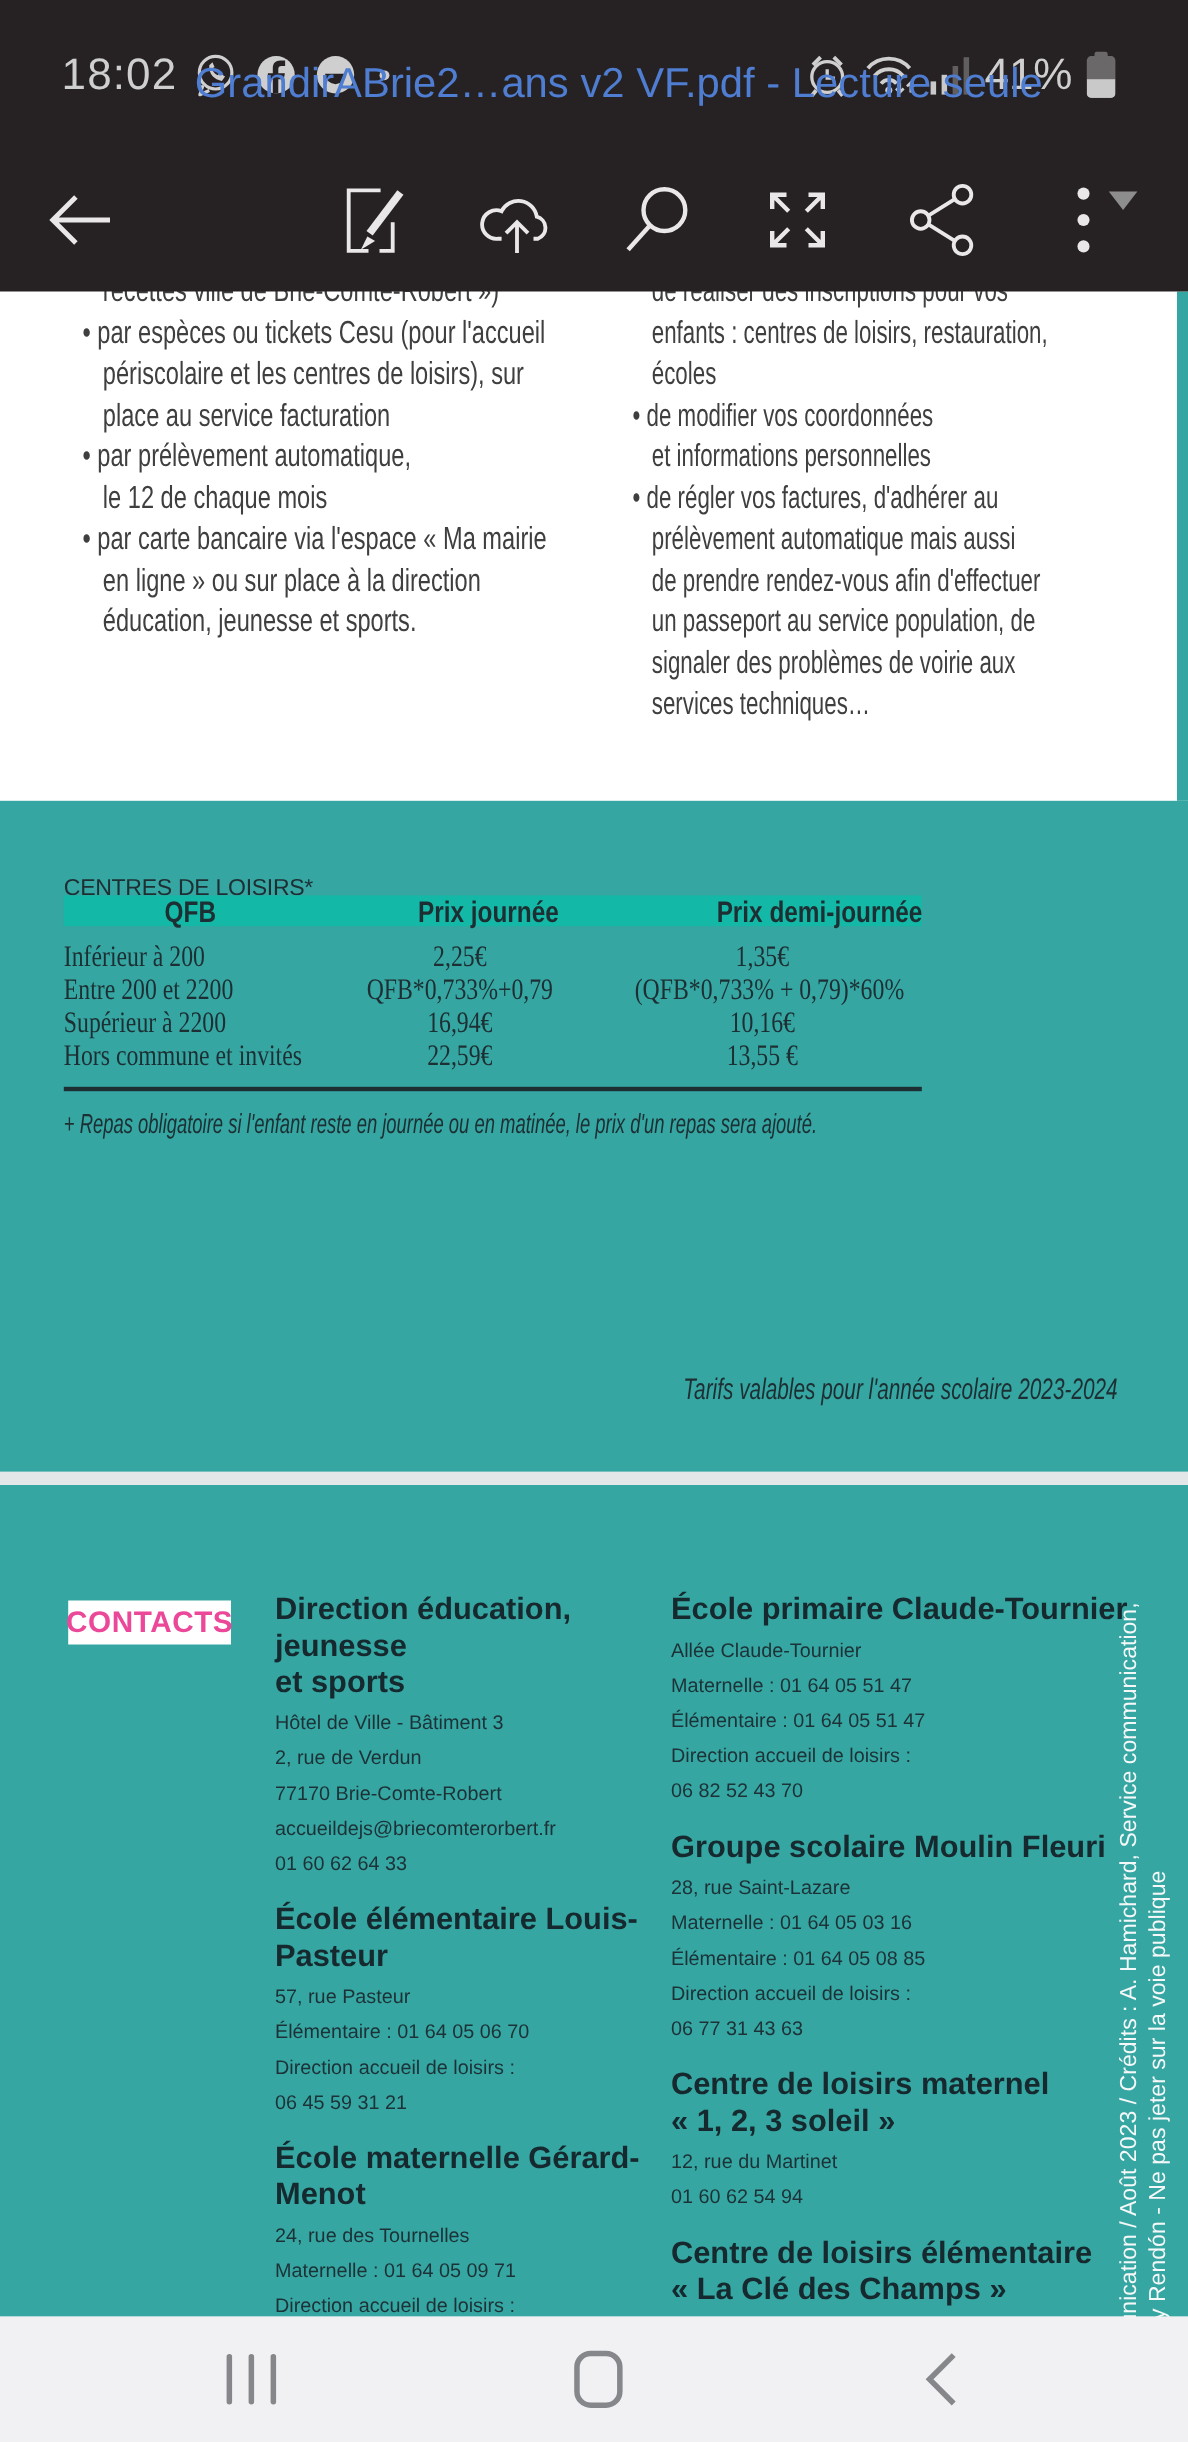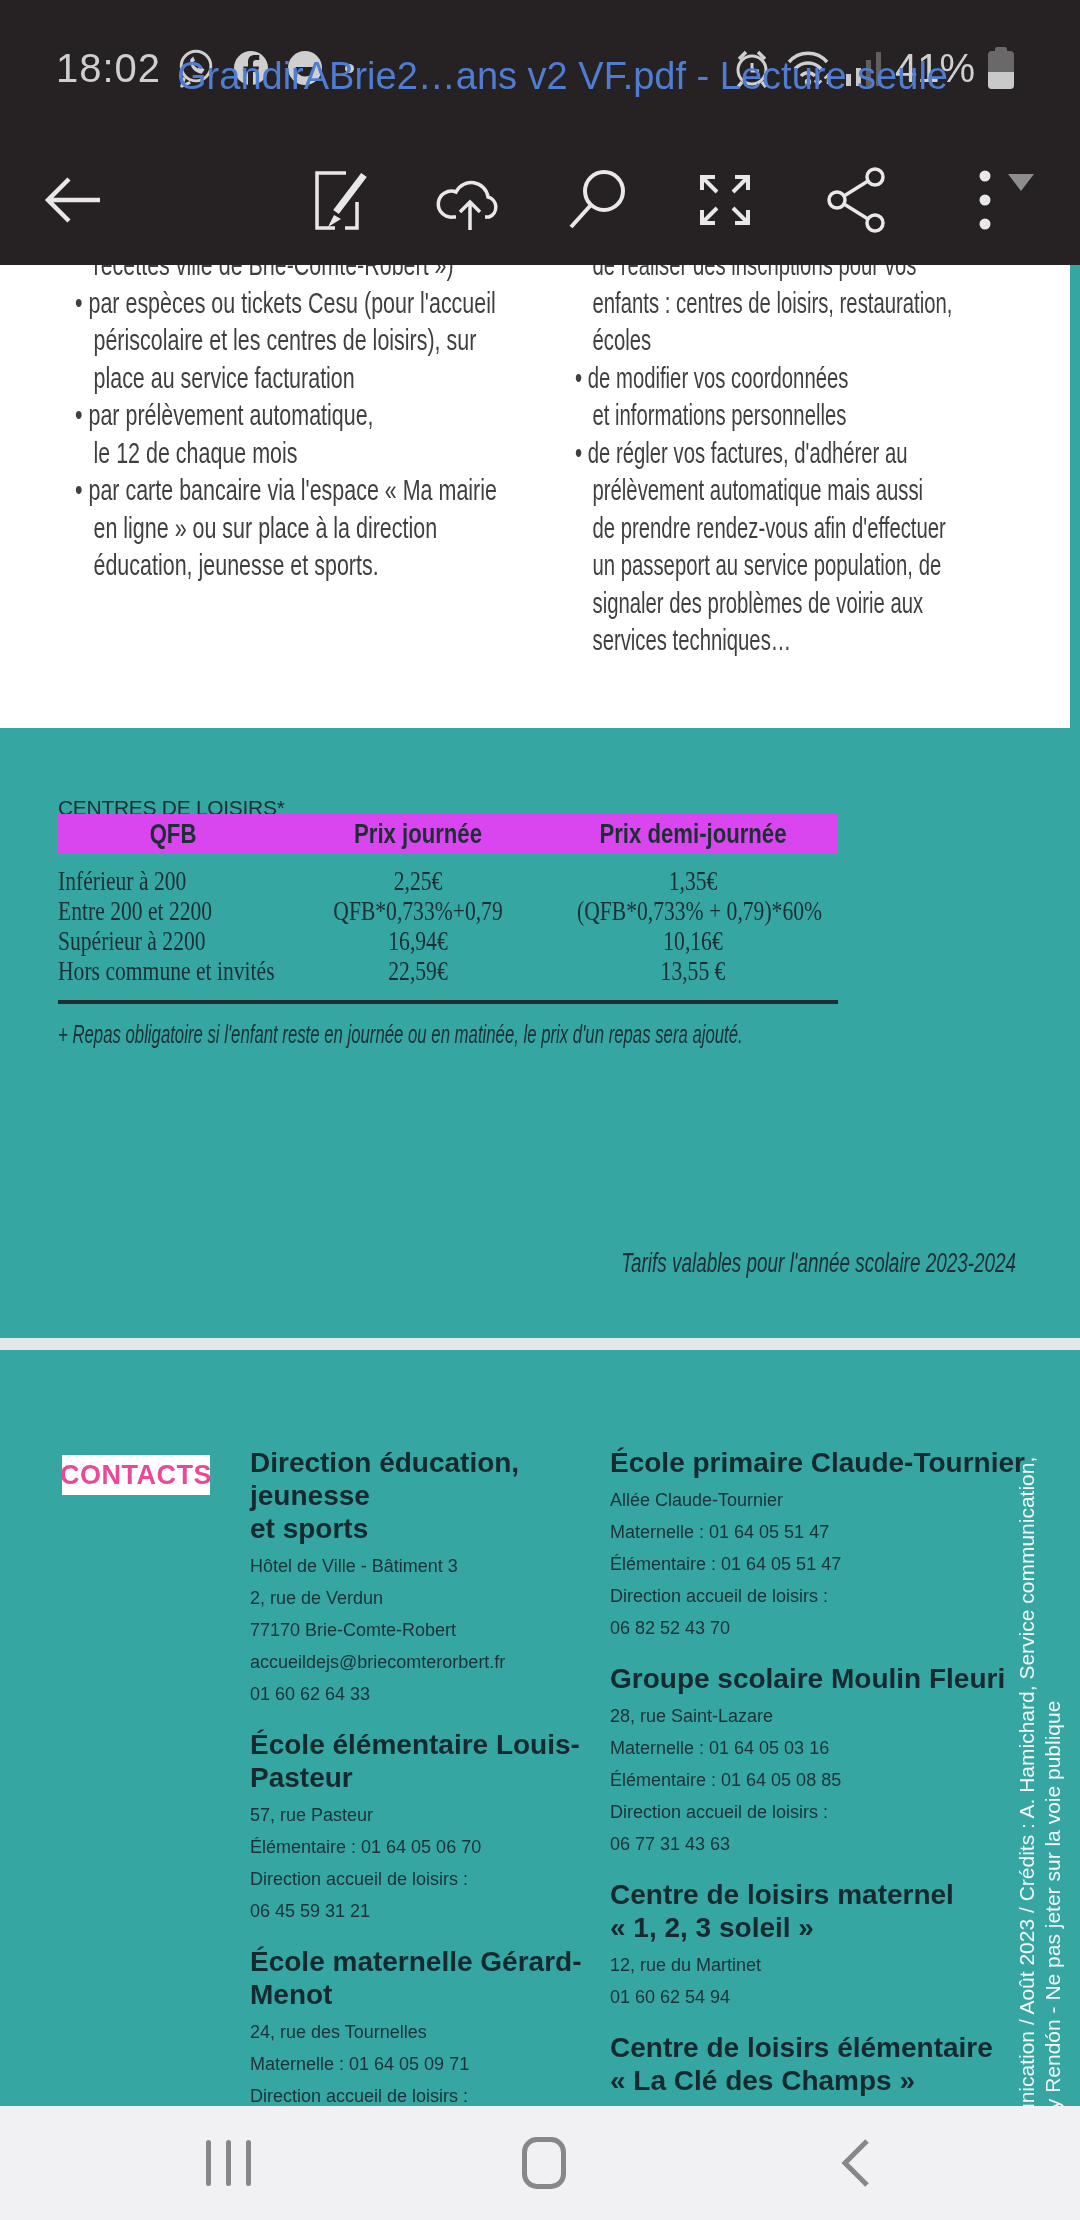--- a/index.html
+++ b/index.html
@@ -36,21 +36,21 @@
   .teal-strip{position:absolute;top:0;right:0;width:58px;height:100%;background:#35a6a2;}
   .pay-col{position:absolute;top:-18px;transform-origin:left top;color:#3f3f3f;}
   .pay-left{left:75px;transform:scaleX(0.74);}
   .pay-right{left:575px;transform:scaleX(0.70);}
   .pline{font-size:29px;line-height:37.5px;white-space:nowrap;}
   .pline.cont{padding-left:25px;}
 
   .page-teal1{position:absolute;top:728px;left:0;width:1080px;height:610px;background:#35a6a2;color:#1d2f33;}
   .loisirs-heading{position:absolute;left:58px;top:48px;font-weight:normal;font-size:21px;letter-spacing:-0.3px;white-space:nowrap;margin-top:20px;}
   .ltable{position:absolute;left:58px;top:86px;width:780px;}
-  .thead{height:40px;background:#d946ef;display:grid;grid-template-columns:230px 260px 290px;align-items:center;}
+  .thead{height:28px;background:#14b8a6;display:grid;grid-template-columns:230px 260px 290px;align-items:center;gap:26px;}
   .th{font-weight:bold;font-size:27px;text-align:center;transform:scaleX(0.82);white-space:nowrap;}
   .tbody{margin-top:12px;font-family:Liberation Serif, serif;}
   .trow{display:grid;grid-template-columns:230px 260px 290px;height:30px;align-items:center;}
   .td1{font-size:27px;transform:scaleX(0.80);transform-origin:left center;white-space:nowrap;}
   .td2,.td3{font-size:27px;text-align:center;transform:scaleX(0.80);white-space:nowrap;}
   .trule{height:4px;background:#1d2f33;margin-top:14px;}
   .tnote{margin-top:16px;font-style:italic;font-size:25px;transform:scaleX(0.67);transform-origin:left top;white-space:nowrap;}
   .validity{position:absolute;right:64px;top:520px;font-style:italic;font-size:27px;
             transform:scaleX(0.70);transform-origin:right top;white-space:nowrap;}
 

